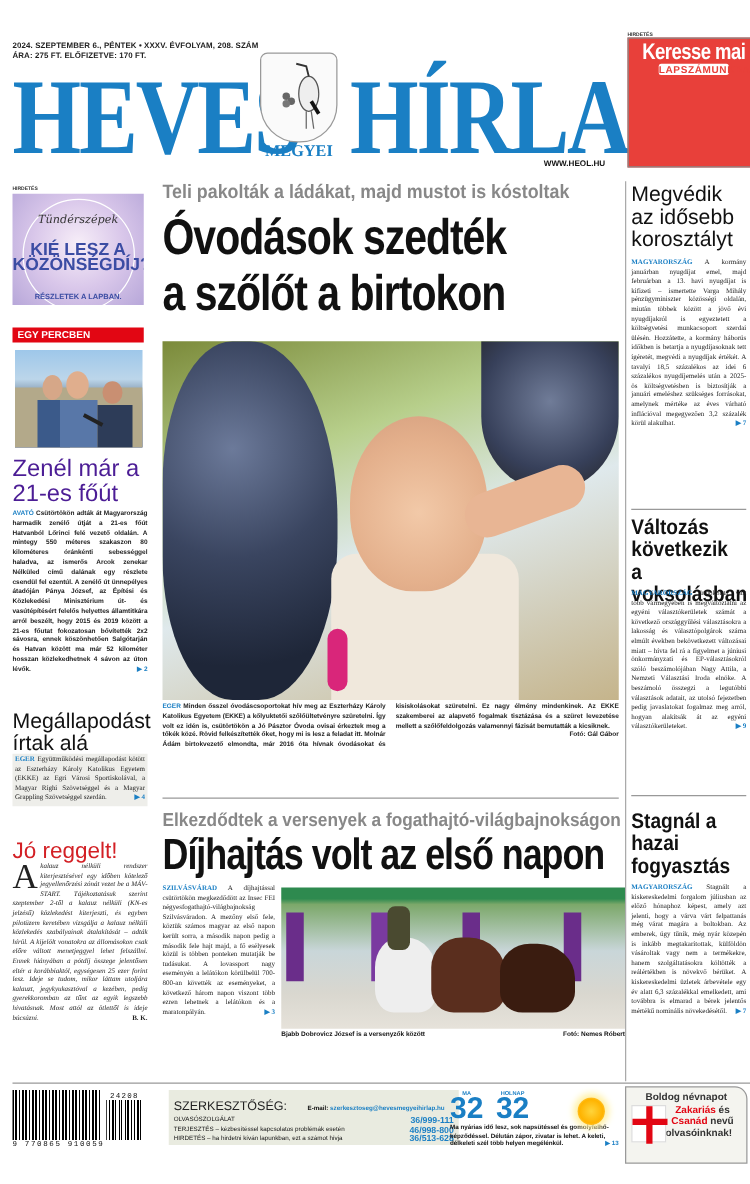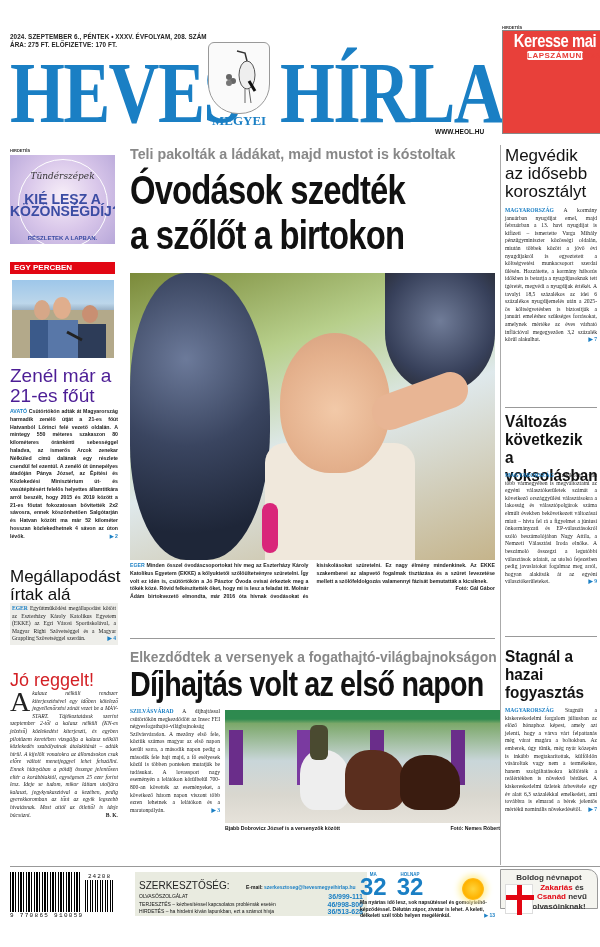--- a/index.html
+++ b/index.html
@@ -69,21 +69,21 @@
 .edit .t{font-size:10px;color:#222;display:inline-block}
 .edit .em{font-size:5px;font-weight:bold;margin-left:12px;display:inline-block}
 .edit .em b{color:#1a7fc4}
 .edit .row{font-size:5px;line-height:7.5px;display:flex;justify-content:space-between}
 .edit .row .ph{color:#1a7fc4;font-weight:bold;font-size:7px}
 .weather{left:360px;top:872px;width:135px}
 .wlbl{font-size:4.5px;font-weight:bold;color:#1a7fc4;text-align:center}
 .wnum{font-size:24px;font-weight:bold;color:#1a7fc4;line-height:20px}
 .sun{position:absolute;left:102px;top:6px;width:22px;height:22px;border-radius:50%;background:radial-gradient(circle,#ffd43b 0%,#ffb300 60%,#ffe07a 100%);box-shadow:0 0 6px 3px #fff0a0}
 .wtext{font-size:5px;font-weight:bold;line-height:6.5px;margin-top:2px}
-.nameday{left:500px;top:869px;width:98px;height:40px;border:1px solid #999;border-radius:0 10px 0 0;background:#f4f4ef;text-align:center;padding-top:3px}
+.nameday{left:500px;top:869px;width:98px;height:62px;border:1px solid #999;border-radius:0 10px 0 0;background:#f4f4ef;text-align:center;padding-top:3px}
 .nameday div{font-size:8px;font-weight:bold;line-height:9.5px;color:#333}
 .nameday .red{color:#e20613}
 .gift{position:absolute;left:4px;top:14px;width:28px;height:30px;background:#fff;border:1px solid #ddd}
 .gift:before{content:"";position:absolute;left:11px;top:0;width:5px;height:30px;background:#e20613}
 .gift:after{content:"";position:absolute;left:0;top:10px;width:28px;height:5px;background:#e20613}
 </style>
 </head>
 <body>
 
 <div class="abs meta">

